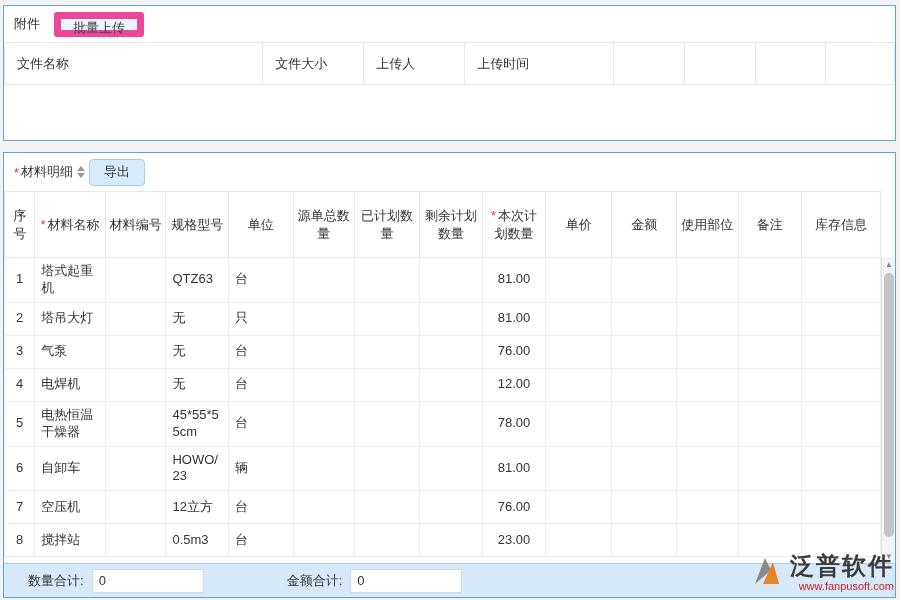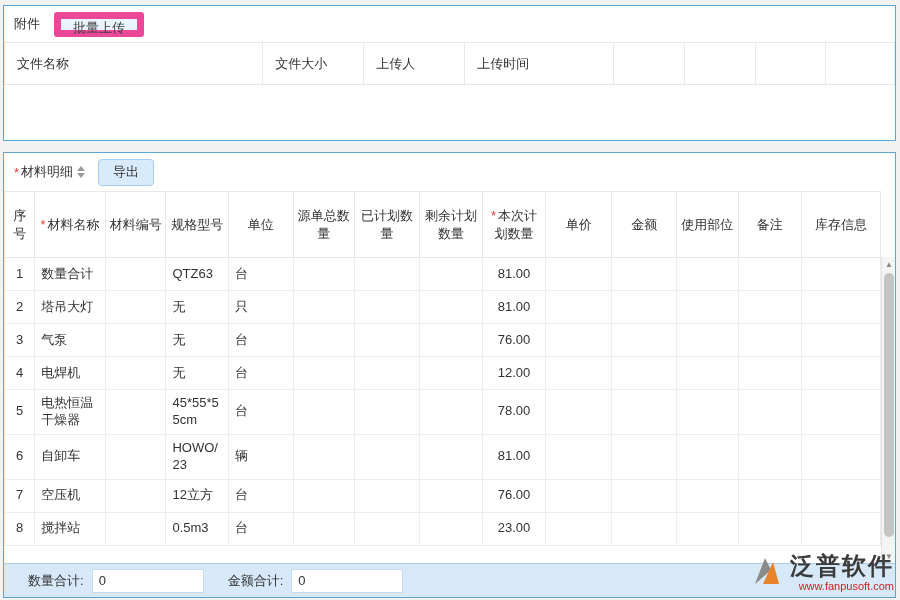--- a/index.html
+++ b/index.html
@@ -28,21 +28,21 @@
 
   
   .material-panel { left:3px; top:152px; width:893px; height:446px; }
   .toolbar { height:38px; display:flex; align-items:center; padding:0 10px; }
   .req { color:#e23b3b; margin-right:2px; }
   .mat-title { color:#333; }
   .sort-icon { display:inline-flex; flex-direction:column; gap:2px; margin-left:4px; cursor:pointer; }
   .tri-up { width:0; height:0; border-left:4px solid transparent; border-right:4px solid transparent; border-bottom:5px solid #9a9a9a; }
   .tri-down { width:0; height:0; border-left:4px solid transparent; border-right:4px solid transparent; border-top:5px solid #9a9a9a; }
   .export-btn {
-    margin-left:13px; height:27px; padding:0 14px; background:#d8ebfa;
+    margin-left:4px; height:27px; padding:0 14px; background:#d8ebfa;
     border:1px solid #a6cdec; border-radius:4px; color:#333;
   }
   .table-area { position:absolute; top:38px; left:0; right:0; bottom:34px; overflow:hidden; }
   .mat-table { width:calc(100% - 14px); border-collapse:collapse; table-layout:fixed; }
   .mat-table th {
     height:66px; border:1px solid #e8e8e8; font-weight:400; text-align:center;
     vertical-align:middle; padding:2px 3px; line-height:1.35; word-break:break-all; color:#333;
   }
   .mat-table td {
     border:1px solid #ededed; padding:5px 6px; height:33px; vertical-align:middle;
@@ -66,21 +66,21 @@
     background:#c4c4c4; border-radius:5px; cursor:grab;
   }
 
   
   .totals-bar {
     position:absolute; left:0; right:0; bottom:0; height:34px;
     background:#d7e9f8; border-top:1px solid #abceeb;
     display:flex; align-items:center;
   }
   .t-label { margin-left:24px; color:#333; }
-  .t-label.t2 { margin-left:24px; }
+  .t-label.t2 { margin-left:83px; }
   .t-input {
     margin-left:8px; width:112px; height:24px; background:#fff;
     border:1px solid #c7dbee; padding:0 6px; font-size:13px; color:#333;
     font-family:inherit;
   }
 
   
   .watermark {
     position:absolute; right:6px; bottom:8px; display:flex; align-items:center;
     gap:4px; z-index:10; pointer-events:none;
@@ -143,21 +143,21 @@
               <th style="width: 66px;">单价</th>
               <th style="width: 64px;">金额</th>
               <th style="width: 61px;">使用部位</th>
               <th style="width: 63px;">备注</th>
               <th style="width: 78px;">库存信息</th>
             </tr>
         </thead>
         <tbody id="mat-body">
             <tr>
               <td class="center">1</td>
-              <td class="left">数量合计</td>
+              <td class="left">塔式起重机</td>
               <td class="left"></td>
               <td class="left">QTZ63</td>
               <td class="left">台</td>
               <td class="left"></td>
               <td class="left"></td>
               <td class="left"></td>
               <td class="center">81.00</td>
               <td class="left"></td>
               <td class="left"></td>
               <td class="left"></td>

